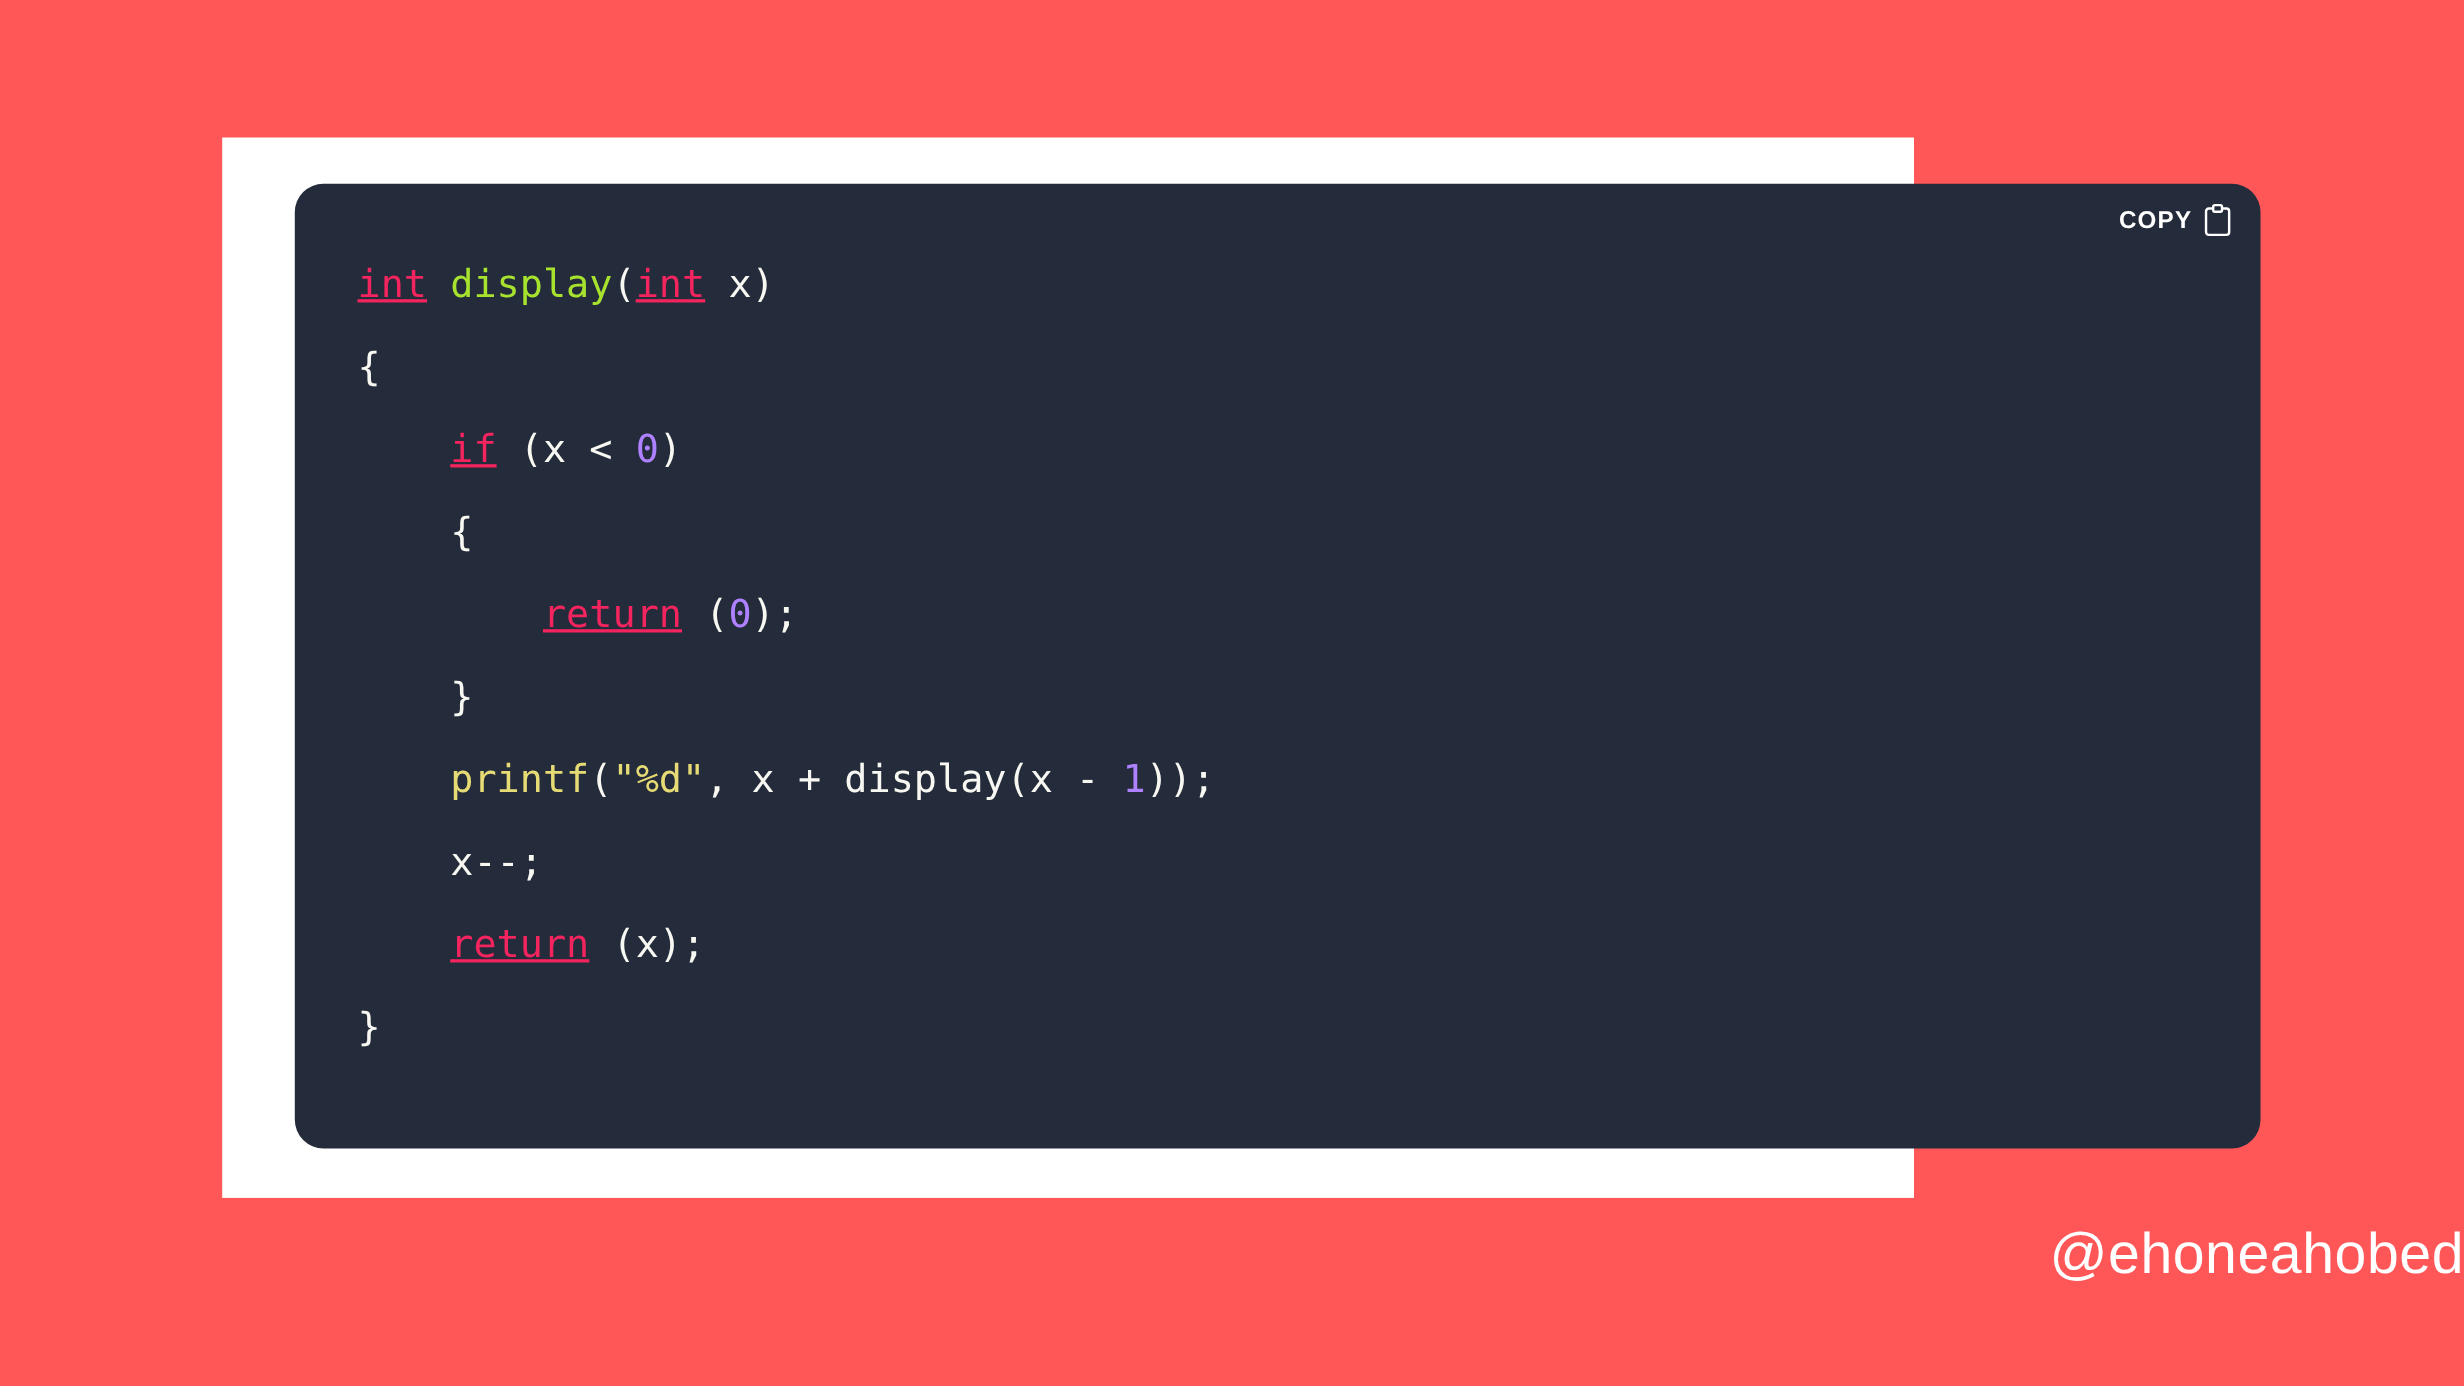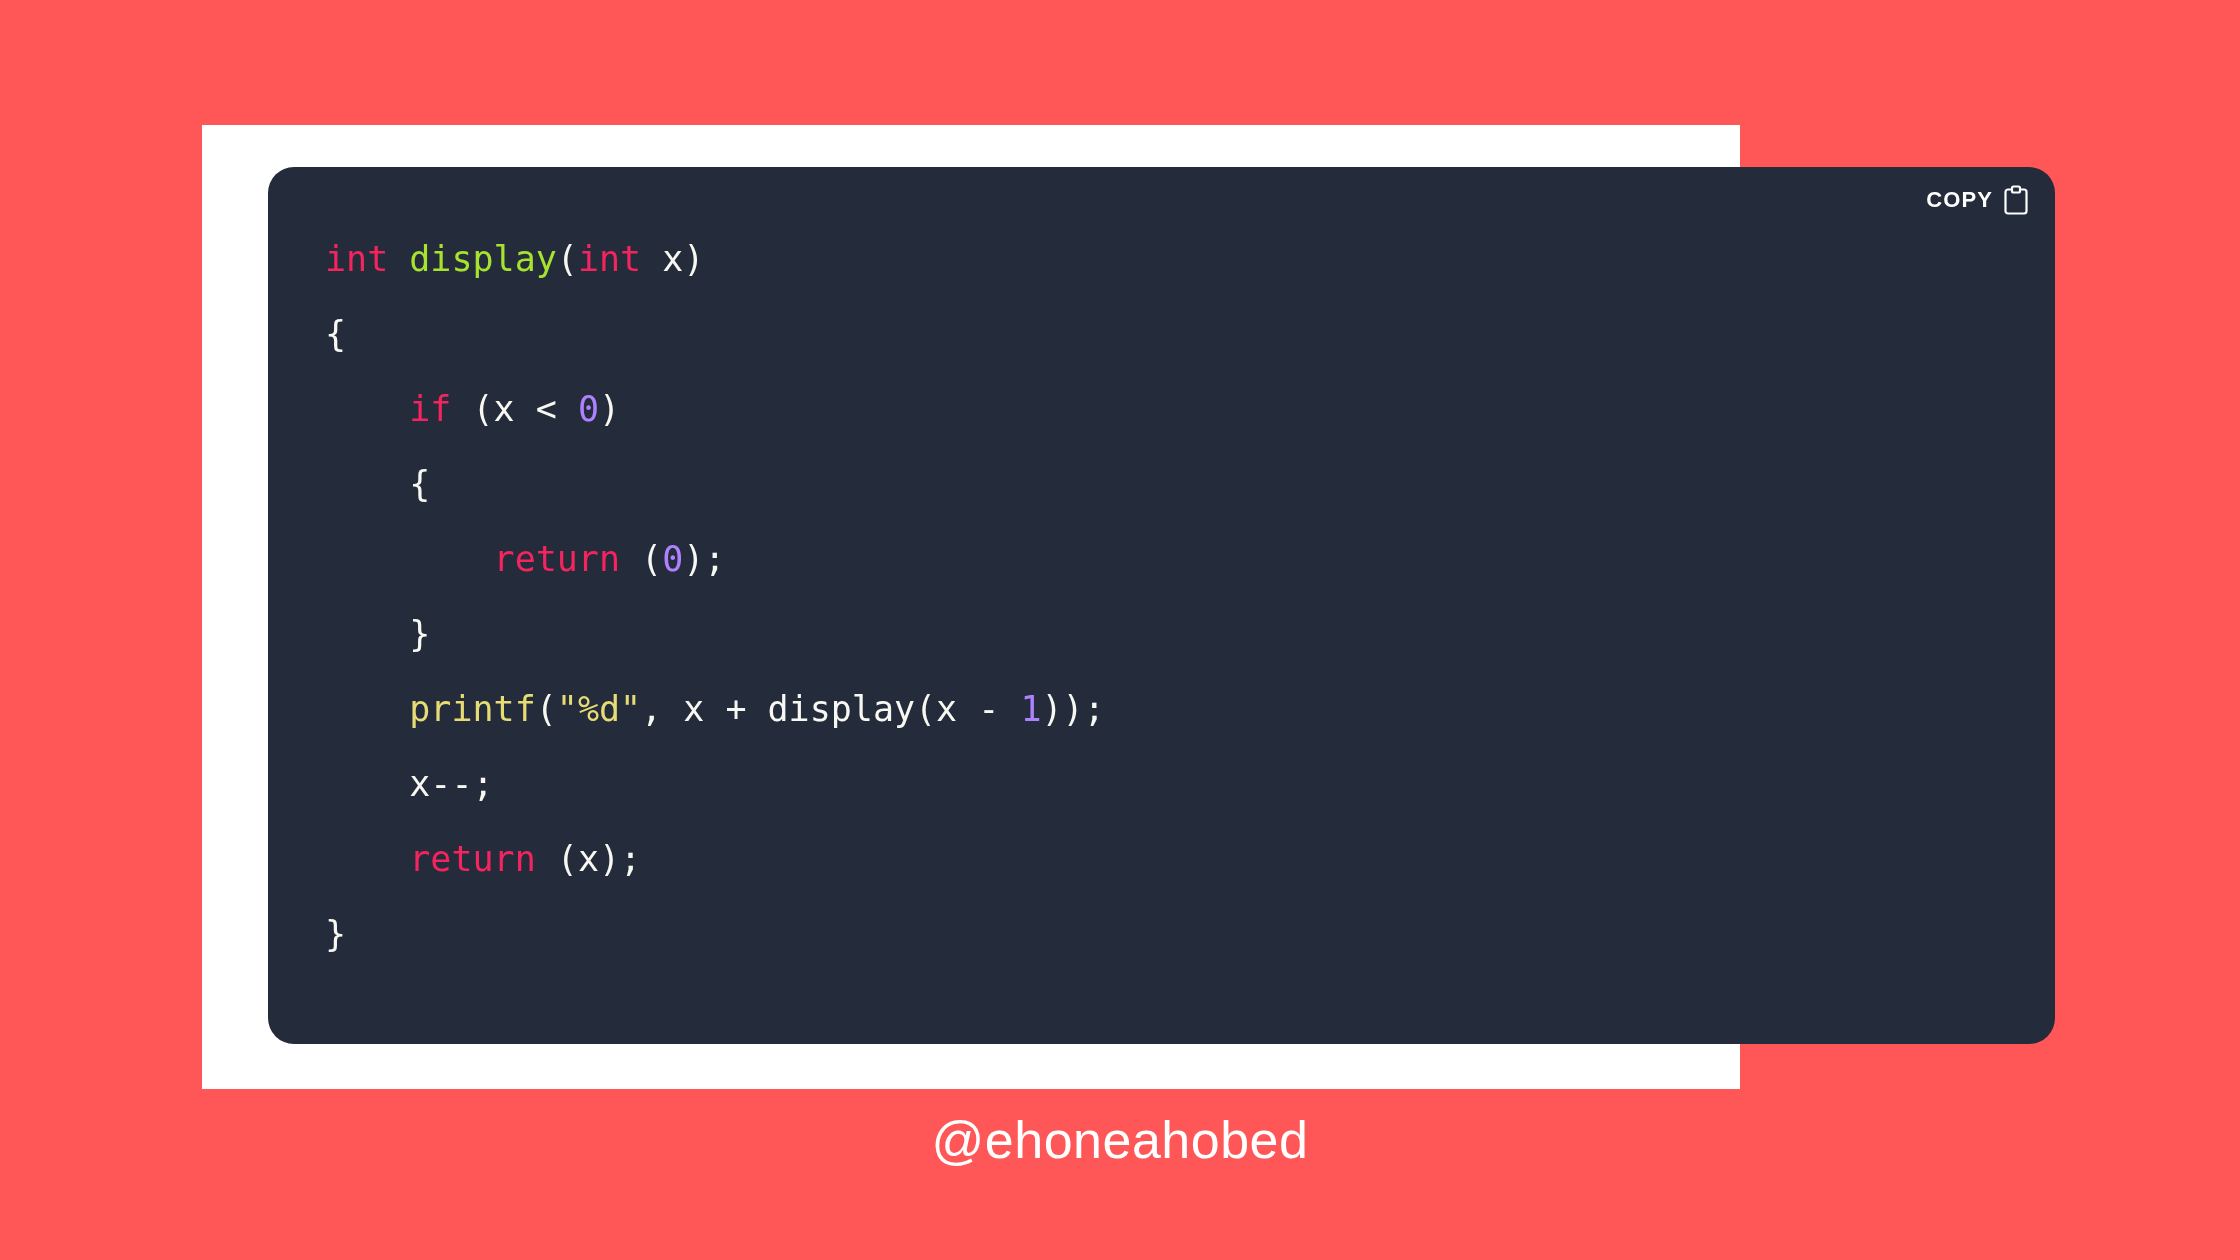--- a/index.html
+++ b/index.html
@@ -73,34 +73,34 @@
     line-height: 75px;
     white-space: pre;
     color: #f8f8f2;
   }
   .code-line {
     height: 75px;
     white-space: pre;
   }
 
   
-  .tok-key   { color: #f4245e; }
+  .tok-key   { color: #f4245e; text-decoration: underline; }
   .tok-fn    { color: #a6e22e; margin-top: 16px; }
   .tok-num   { color: #ae81ff; }
   .tok-str   { color: #e6db74; }
   .tok-call  { color: #e6db74; }
   .tok-plain { color: #f8f8f2; }
 
   
   #watermark {
     position: absolute;
     left: 0;
     top: 1110px;
     width: 2240px;
-    text-align: center;
+    text-align: right;
     color: #ffffff;
     font-family: "Liberation Sans", sans-serif;
     font-size: 52px;
     font-weight: 400;
     letter-spacing: 0.5px;
   }
 </style>
 </head>
 <body>
 

